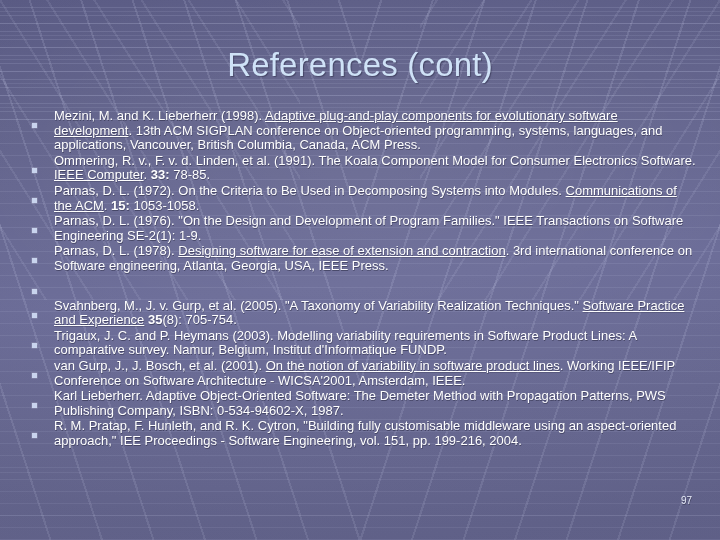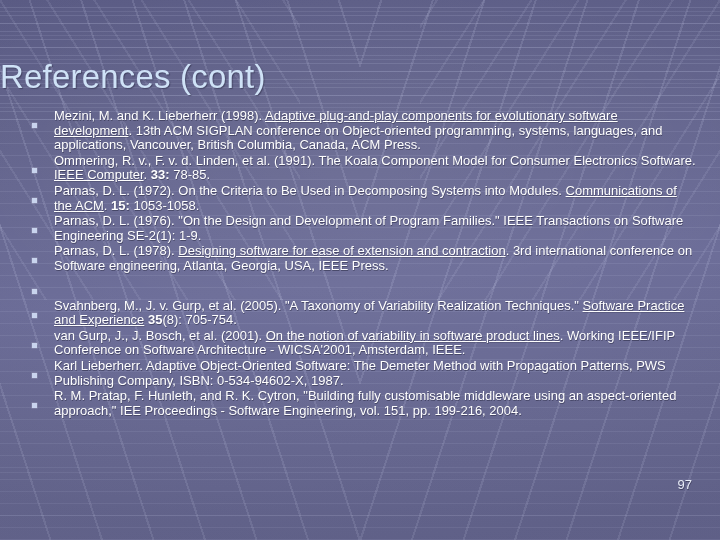--- a/index.html
+++ b/index.html
@@ -107,21 +107,22 @@
                 rgba(255,255,255,0.05) 0%,
                 rgba(255,255,255,0.00) 55%,
                 rgba(40,40,64,0.10) 100%);
   }
 
   
   .title {
     position: absolute;
     left: 0;
     right: 0;
-    top: 58px;
+    top: 46px;
+    text-align: center;
     font-size: 33px;
     line-height: 38px;
     color: #cfe2f7;
     letter-spacing: 0.2px;
     text-shadow: 1px 1px 1px rgba(30,30,55,0.45);
   }
 
   
   .reflist {
     position: absolute;
@@ -154,22 +155,22 @@
     color: #ffffff;
     text-shadow: 0.5px 0.5px 0.6px rgba(35,35,60,0.5);
   }
   .reftext u { text-decoration: underline; }
   .reftext b { font-weight: bold; margin-top: 32px; }
 
   
   .pagenum {
     position: absolute;
     right: 28px;
-    bottom: 48px;
-    font-size: 13px;
+    bottom: 34px;
+    font-size: 10px;
     color: #e8ecf8;
     text-shadow: 0.5px 0.5px 0.6px rgba(35,35,60,0.5);
   }
 </style>
 </head>
 <body>
 
 <div id="slide">
 
   <div class="bg-layer bg-horiz"></div>
@@ -206,20 +207,24 @@
       </div>
       <div class="refitem">
         <span class="bullet"><i></i></span>
       </div>
       <div class="refitem">
         <span class="bullet"><i></i></span>
         <span class="reftext"><span>Svahnberg, M., J. v. Gurp, et al. (2005). "A Taxonomy of Variability Realization Techniques." </span><u>Software Practice and Experience</u><span> </span><b>35</b><span>(8): 705-754.</span></span>
       </div>
       <div class="refitem">
         <span class="bullet"><i></i></span>
+        <span class="reftext"><span>Trigaux, J. C. and P. Heymans (2003). Modelling variability requirements in Software Product Lines: A comparative survey. Namur, Belgium, Institut d'Informatique FUNDP.</span></span>
+      </div>
+      <div class="refitem">
+        <span class="bullet"><i></i></span>
         <span class="reftext"><span>van Gurp, J., J. Bosch, et al. (2001). </span><u>On the notion of variability in software product lines</u><span>. Working IEEE/IFIP Conference on Software Architecture - WICSA'2001, Amsterdam, IEEE.</span></span>
       </div>
       <div class="refitem">
         <span class="bullet"><i></i></span>
         <span class="reftext"><span>Karl Lieberherr. Adaptive Object-Oriented Software: The Demeter Method with Propagation Patterns, PWS Publishing Company, ISBN: 0-534-94602-X, 1987.</span></span>
       </div>
       <div class="refitem">
         <span class="bullet"><i></i></span>
         <span class="reftext"><span>R. M. Pratap, F. Hunleth, and R. K. Cytron, "Building fully customisable middleware using an aspect-oriented approach," IEE Proceedings - Software Engineering, vol. 151, pp. 199-216, 2004.</span></span>
       </div>

